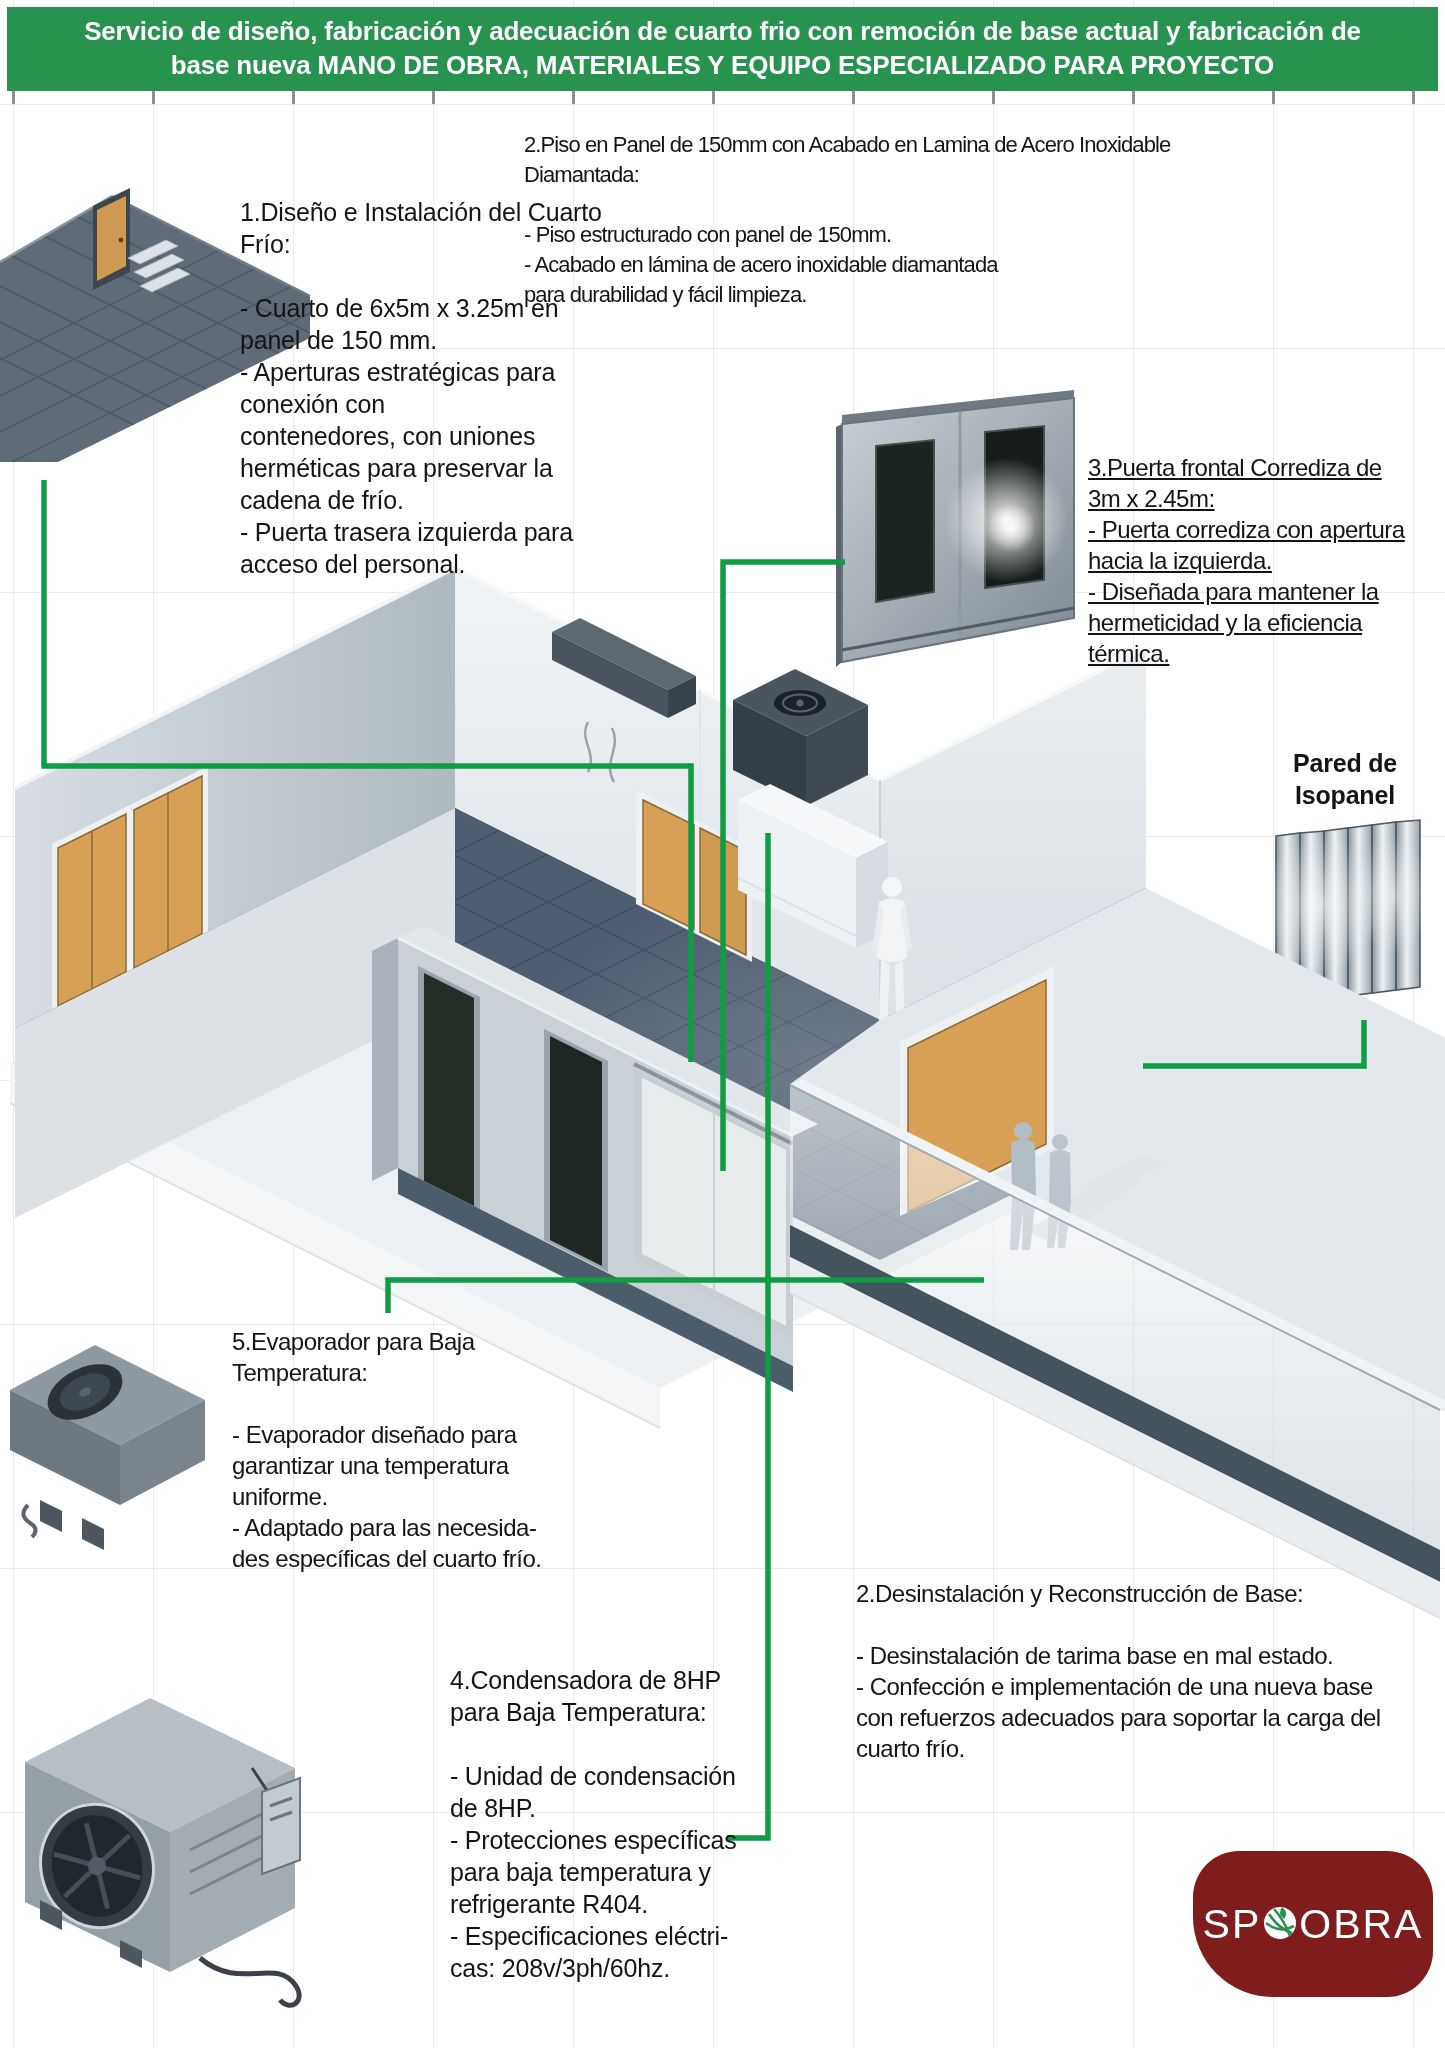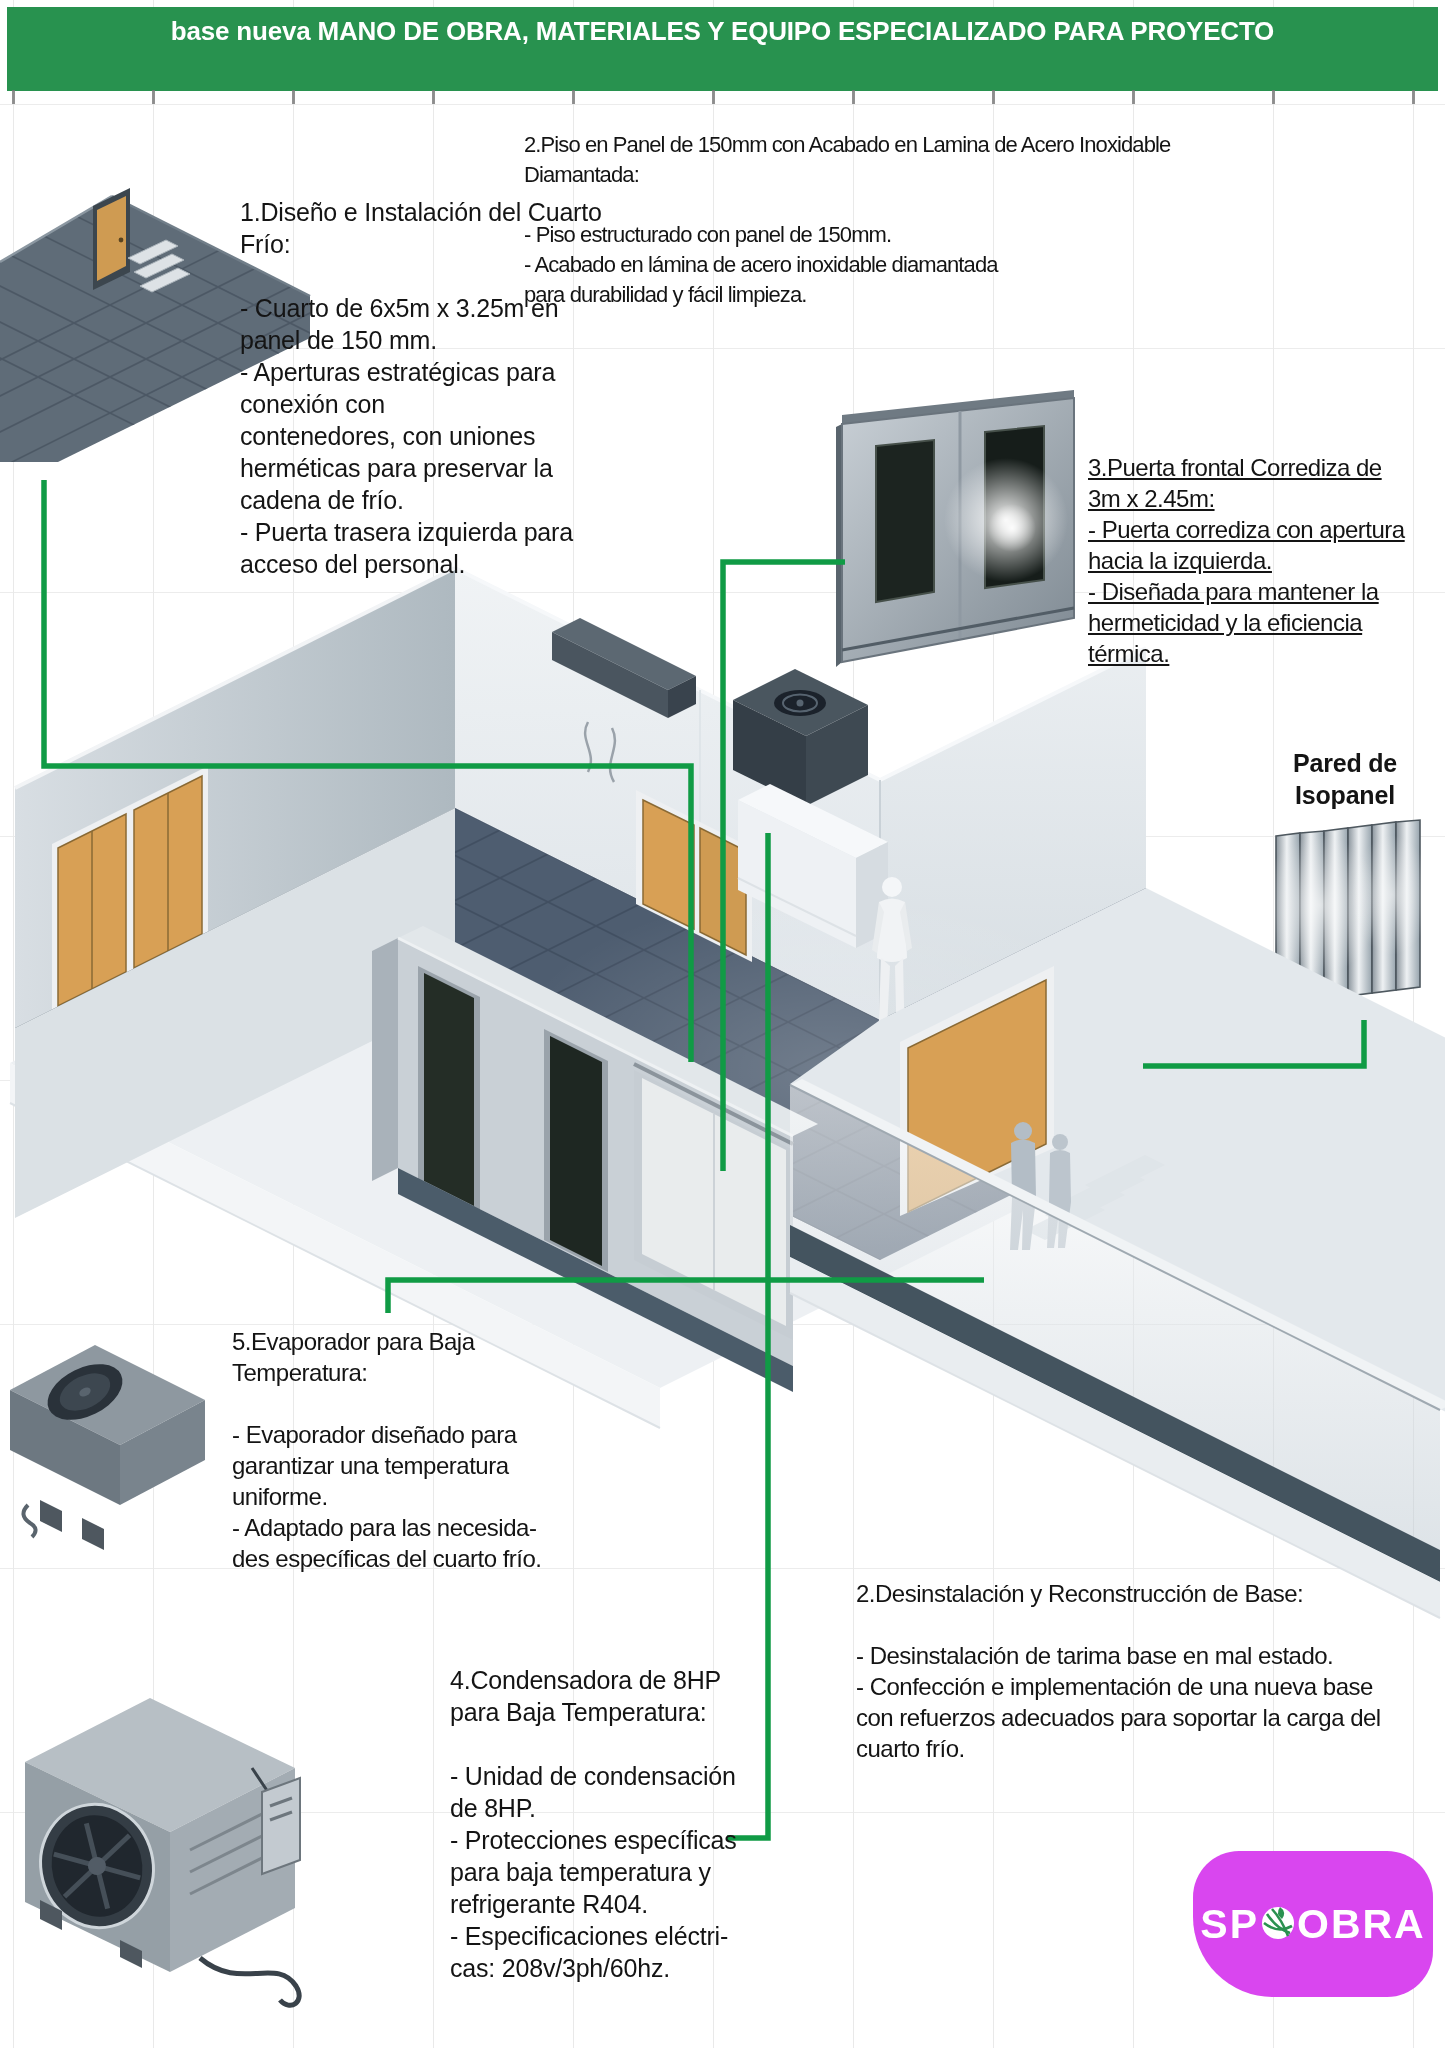--- a/index.html
+++ b/index.html
@@ -23,32 +23,33 @@
   .tb.semi{font-size:24px;line-height:31px;letter-spacing:-0.5px;}
   #tb1{left:240px;top:152px;margin-top:44px;}
   #tb2{left:524px;top:130px;}
   #tb3{left:1088px;top:452px;text-decoration:underline;}
   #lbl-isopanel{left:1270px;top:747px;width:150px;text-align:center;font-weight:bold;}
   #tb5{left:232px;top:1326px;}
   #tb6{left:856px;top:1578px;}
   #tb4{left:450px;top:1664px;}
   .scene{position:absolute;left:0;top:0;}
   
-  .logo{position:absolute;left:1193px;top:1851px;width:240px;height:146px;background:#d946ef;
+  .logo{position:absolute;left:1193px;top:1851px;width:240px;height:146px;background:#7f1d1d;
     border-radius:46px 46px 46px 80px;display:flex;align-items:center;justify-content:center;
-    color:#ffffff;font-size:41px;letter-spacing:2px;font-weight:700;}
+    color:#ffffff;font-size:41px;letter-spacing:2px;font-weight:400;}
   .logo .glyph{display:inline-block;margin:0 1px;position:relative;top:3px;}
 </style>
 </head>
 <body>
 
 <div class="page">
   <div class="grid"></div>
 
   <div class="banner">
+    <div>Servicio de diseño, fabricación y adecuación de cuarto frio con remoción de base actual y fabricación de</div>
     <div>base nueva MANO DE OBRA, MATERIALES Y EQUIPO ESPECIALIZADO PARA PROYECTO</div>
   </div>
 
   <svg class="scene" width="1445" height="2048" viewBox="0 0 1445 2048">
     <defs>
       <linearGradient id="gW1" x1="0" y1="0" x2="1" y2="0">
         <stop offset="0" stop-color="#d8dee3"></stop>
           <stop offset="1" stop-color="#aeb9c0"></stop>
       </linearGradient>
       <linearGradient id="gWallA" x1="0" y1="0" x2="0" y2="1">

